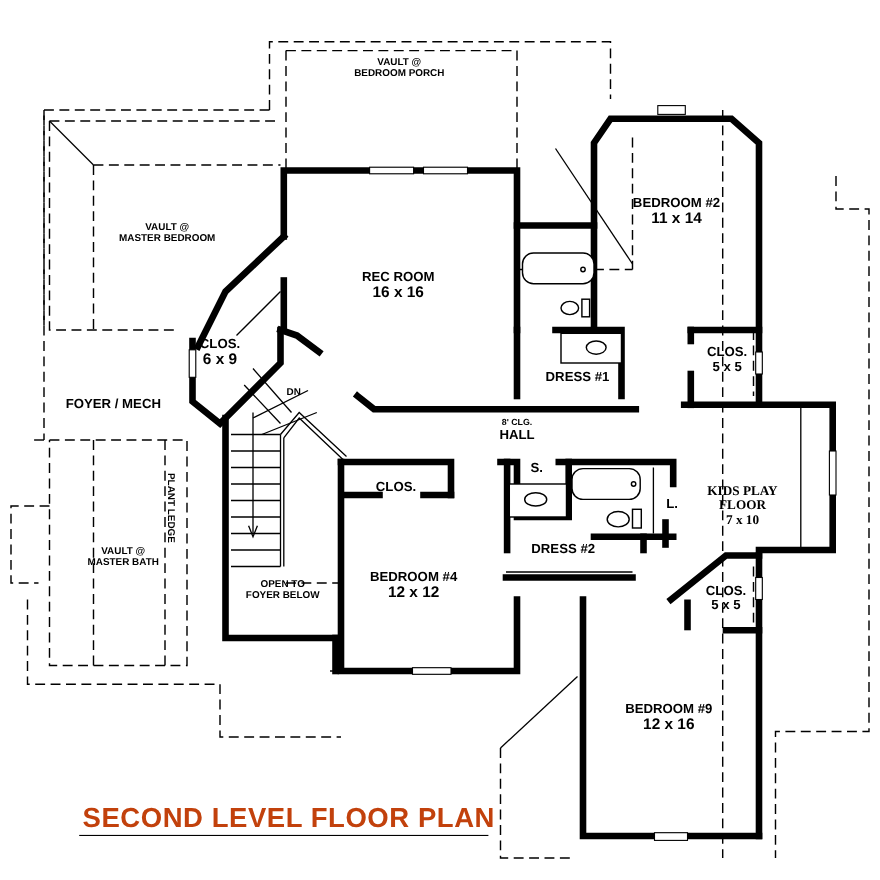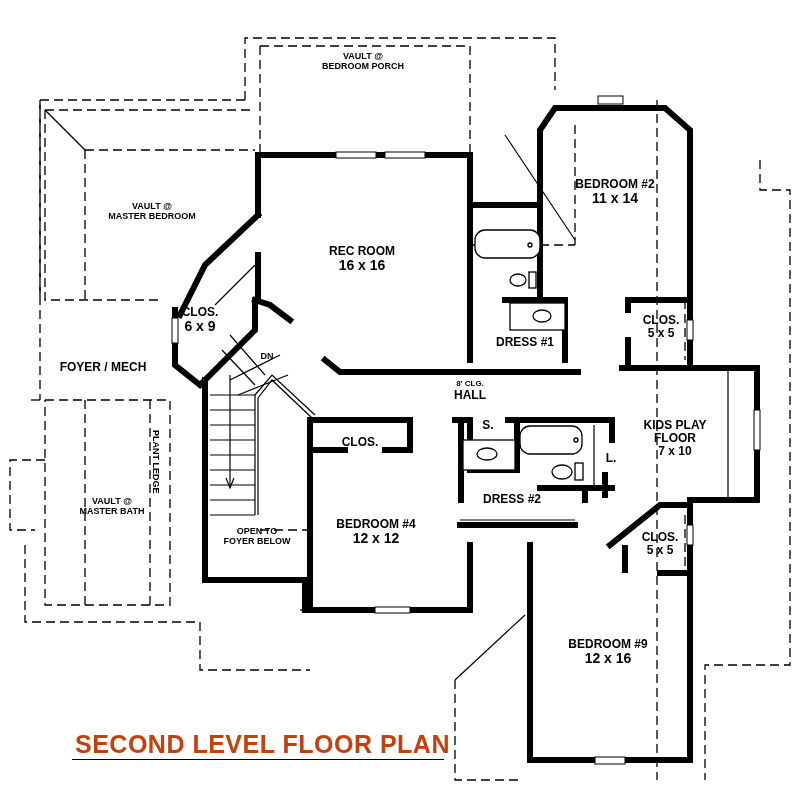--- a/index.html
+++ b/index.html
@@ -182,21 +182,21 @@
 <div class="lbl med" style="left:661px; top:314px;">
   <div>CLOS.</div>
     <div>5 x 5</div>
 </div>
 <div class="lbl" style="left:470px; top:380px;">
   <div style="font-size:8px;">8' CLG.</div>
     <div style="font-size:12px;">HALL</div>
 </div>
 <div class="lbl med" style="left:488px; top:419px;">S.</div>
 <div class="lbl med" style="left:611px; top:452px;">L.</div>
-<div class="lbl med" style="left:675px; top:419px;">
+<div class="lbl med" style="left:675px; top:440px;font-family:Liberation Serif, serif;">
   <div>KIDS PLAY</div>
     <div>FLOOR</div>
     <div>7 x 10</div>
 </div>
 <div class="lbl med" style="left:360px; top:436px;">CLOS.</div>
 <div class="vert" style="left:151px; top:430px;">PLANT LEDGE</div>
 <div class="lbl small" style="left:112px; top:497px;">
   <div>VAULT @</div>
     <div>MASTER BATH</div>
 </div>

